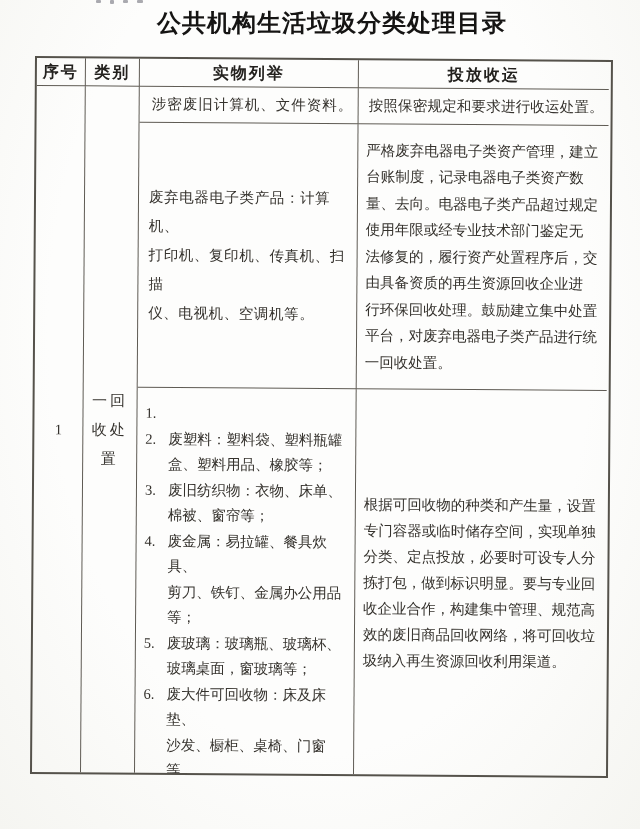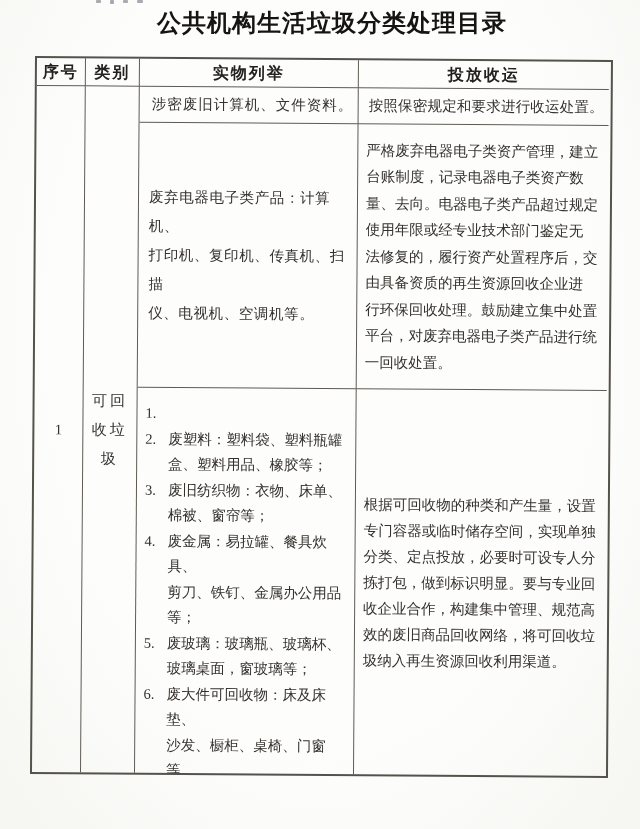--- a/index.html
+++ b/index.html
@@ -89,21 +89,21 @@
 
   <div class="doc-table">
 
     <div class="cell th">序号</div>
     <div class="cell th">类别</div>
     <div class="cell th">实物列举</div>
     <div class="cell th last-col">投放收运</div>
 
     <div class="cell center serial-cell last-row">1</div>
     <div class="cell center category-cell last-row">
-      <div class="category-inner">可回收垃圾</div>
+      <div class="category-inner">一回收处置</div>
     </div>
 
     <div class="cell items1">
       <div class="pre">涉密废旧计算机、文件资料。</div>
     </div>
     <div class="cell disp1 last-col">
       <div class="pre">按照保密规定和要求进行收运处置。</div>
     </div>
 
     <div class="cell items2">

